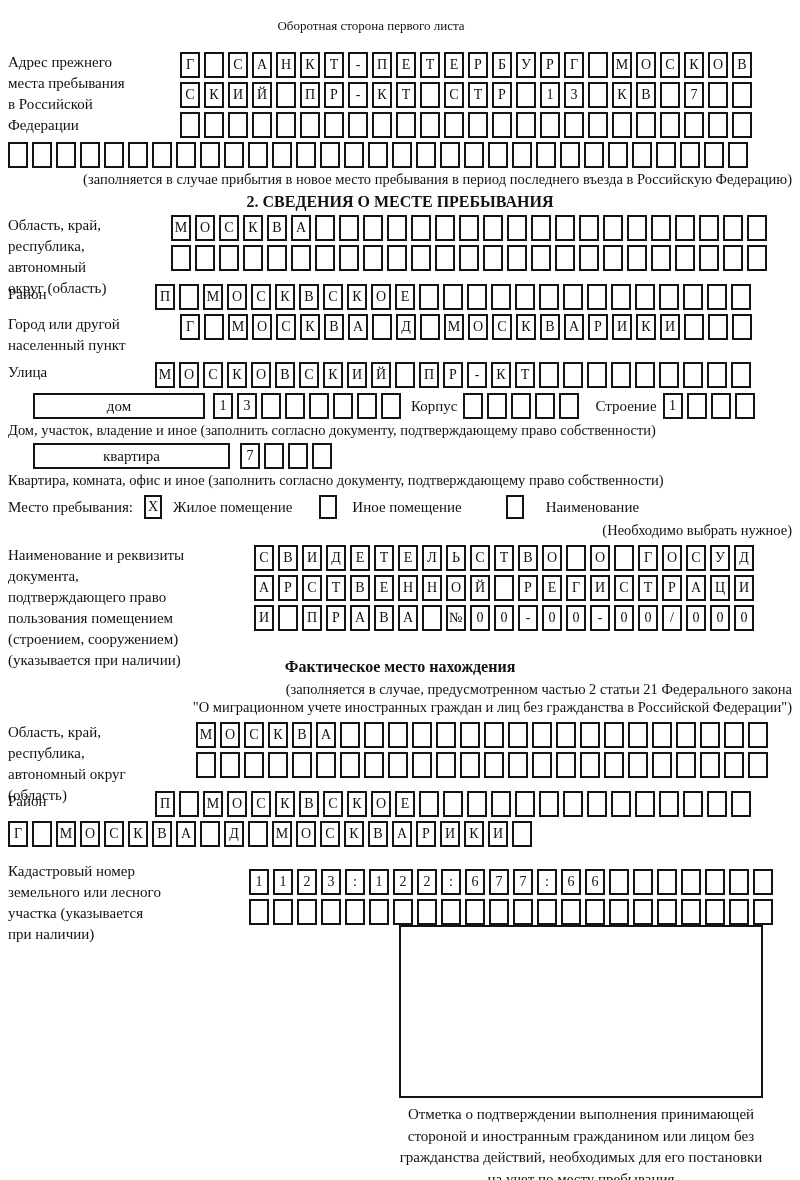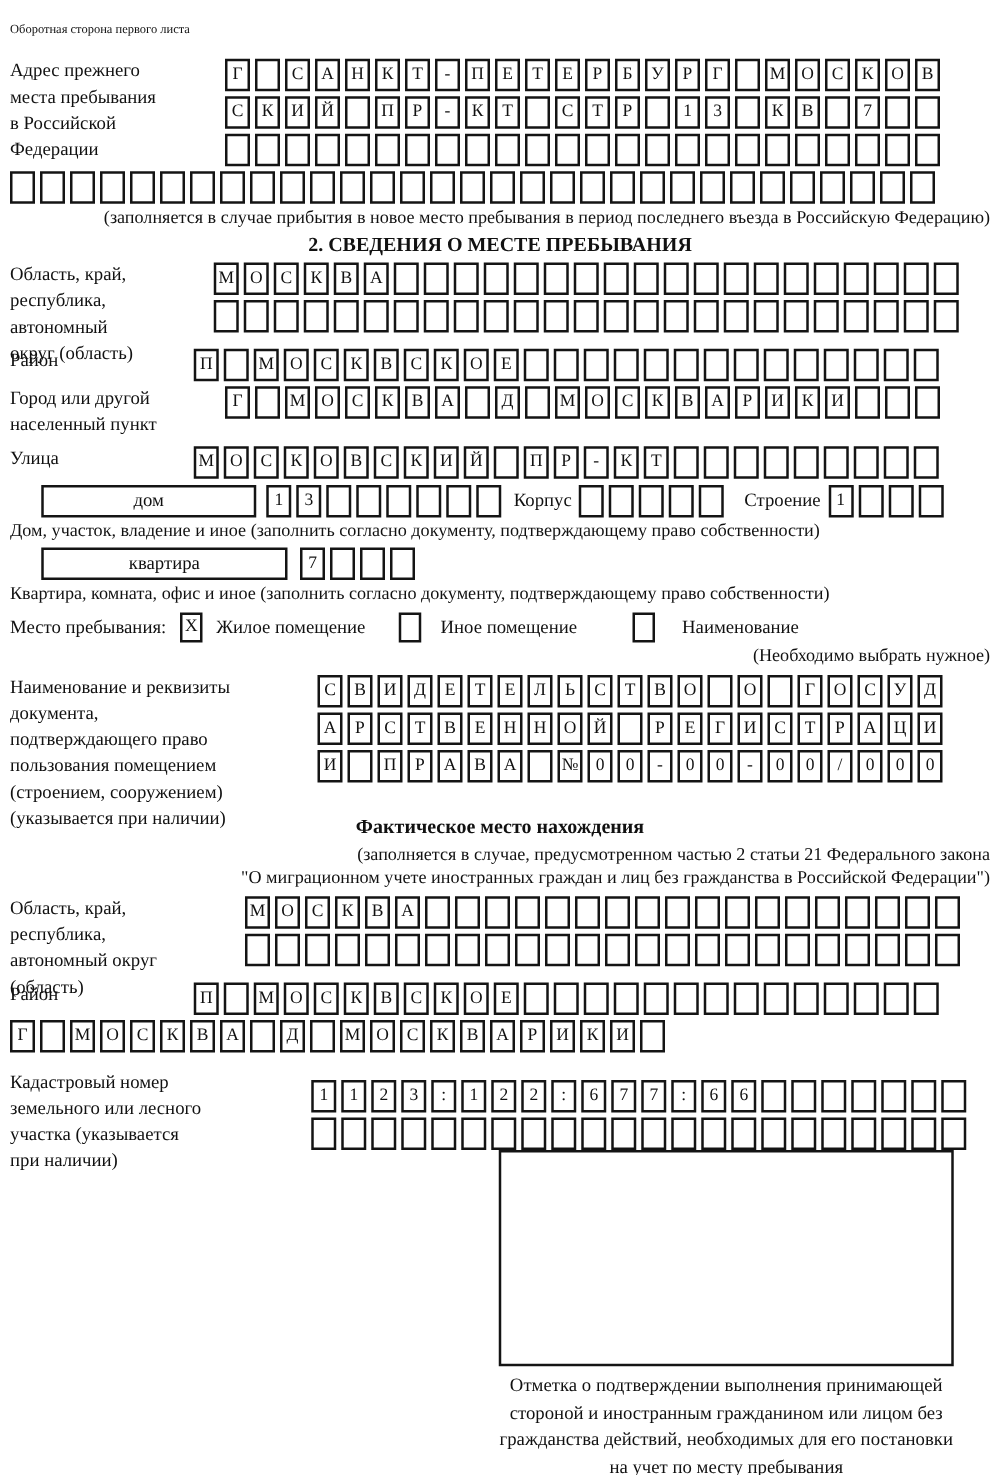--- a/index.html
+++ b/index.html
@@ -1,21 +1,21 @@
 <!DOCTYPE html>
 <html><head>
 <meta charset="utf-8">
 <style>
   html,body{margin:0;padding:0;background:#fff;}
   .page{
     position:relative;width:800px;height:1180px;box-sizing:border-box;
     background:#fff;padding:18px 8px 0 8px;overflow:hidden;
     font-family:"Liberation Serif","DejaVu Serif",serif;color:#111;
   }
-  .hdr{ text-align:left;padding-right:58px;font-size:10px; }
+  .hdr{ text-align:center;padding-right:58px;font-size:13px; }
   .field{ display:flex;align-items:flex-start;margin-top:4px; }
   .flabel{ font-size:15px;line-height:21px;flex-shrink:0; }
   .flabel .w{ display:block; }
   .rows{ display:flex;flex-direction:column;row-gap:4px; }
   .cells{ display:flex;column-gap:4px; }
   .cell{
     width:20px;height:26px;box-sizing:border-box;border:2px solid #141414;
     display:flex;align-items:center;justify-content:center;
     font-size:14px;background:#fff;flex-shrink:0;
   }

